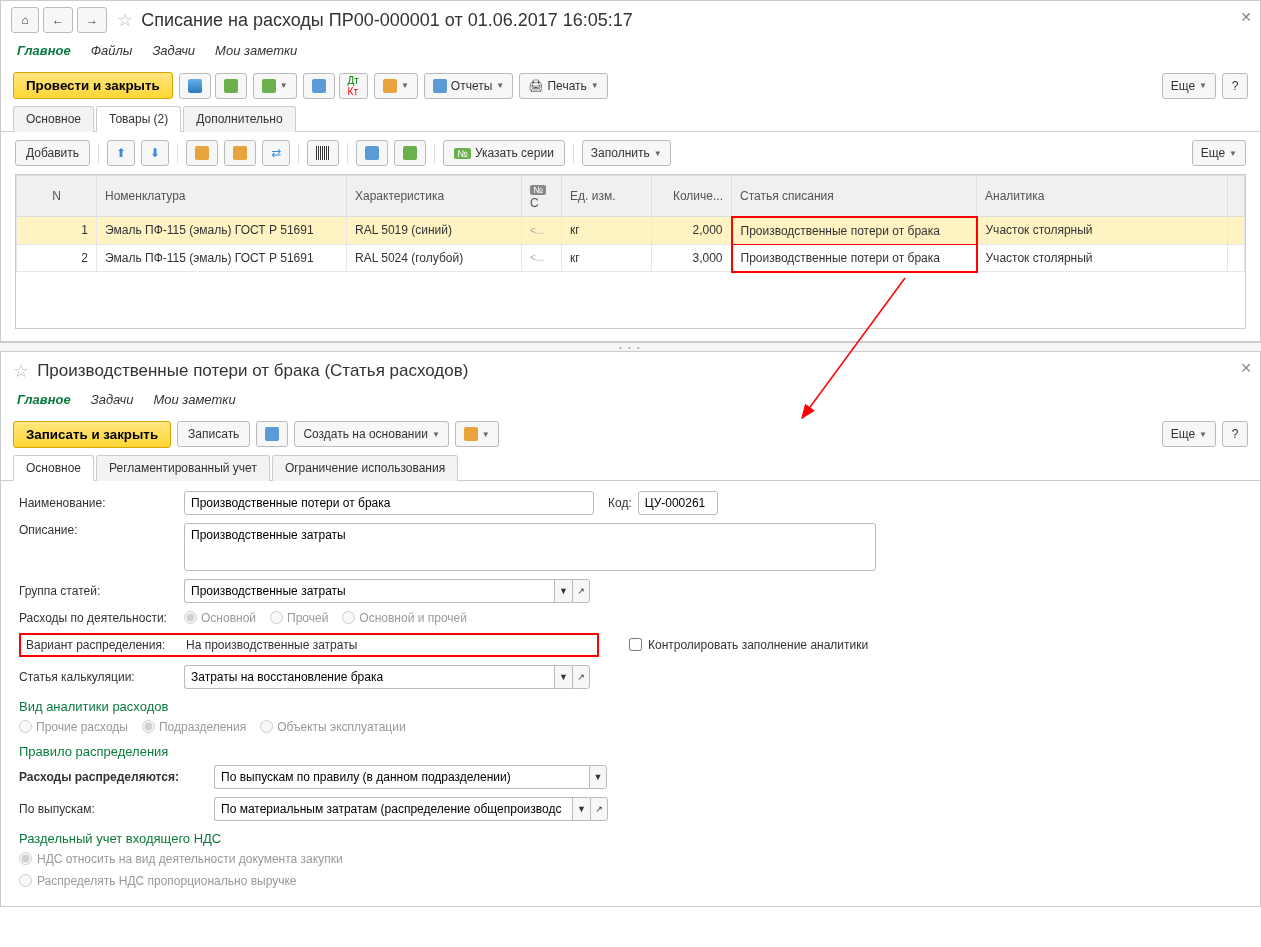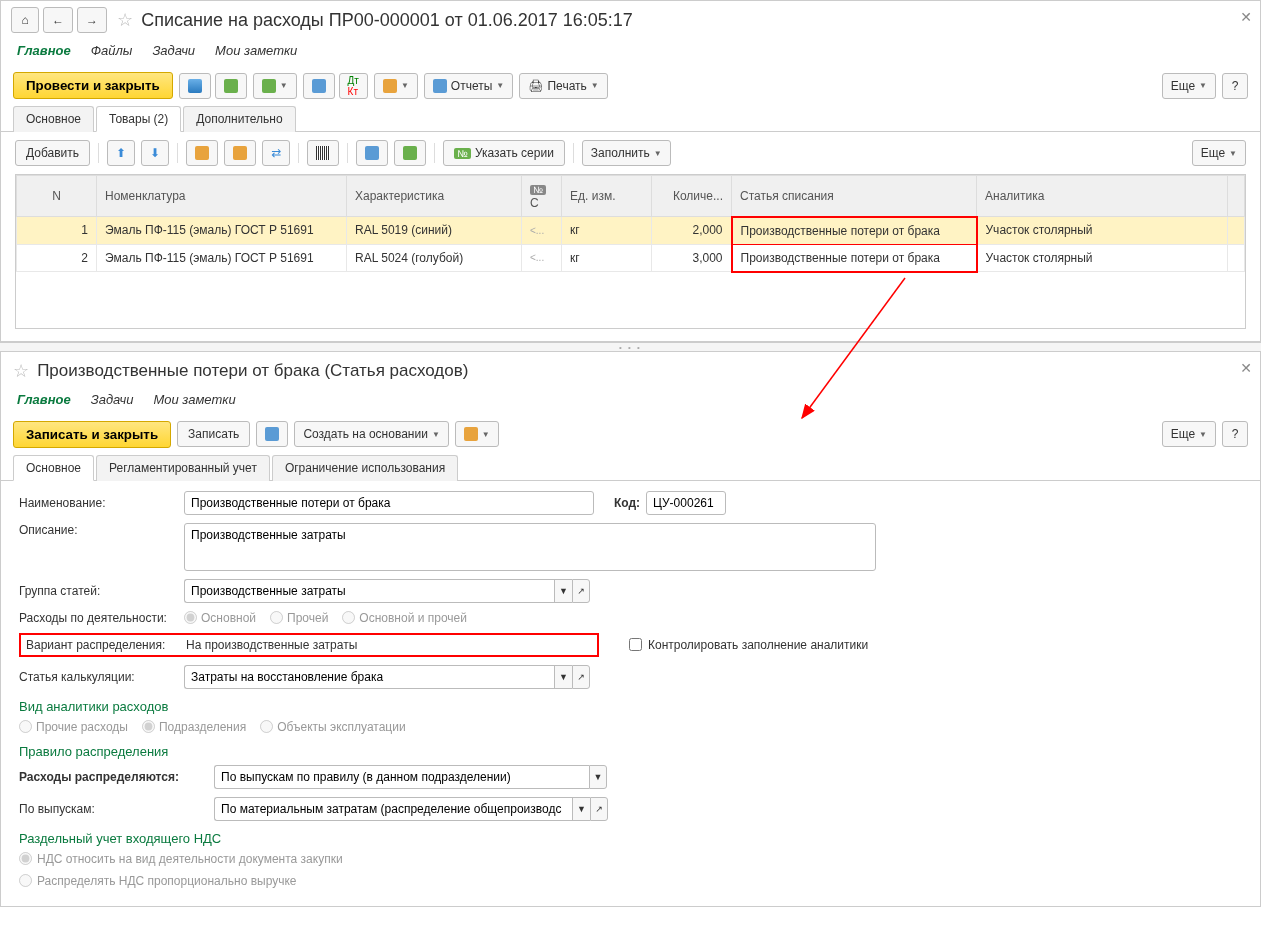--- a/index.html
+++ b/index.html
@@ -311,21 +311,21 @@
     <div class="sub-tab active">Основное</div>
     <div class="sub-tab">Регламентированный учет</div>
     <div class="sub-tab">Ограничение использования</div>
   </div>
 
   <div class="form-area">
 
     <div class="form-row">
       <div class="form-label">Наименование:</div>
       <input class="form-input w1" value="Производственные потери от брака" style="">
-      <div style="margin-left:20px;font-weight:bold;">Код:</div>
+      <div style="margin-left:14px;">Код:</div>
       <input class="form-input wcode" style="margin-left: 6px;" value="ЦУ-000261">
     </div>
 
     <div class="form-row" style="align-items:flex-start;">
       <div class="form-label">Описание:</div>
       <textarea class="form-textarea" style="">Производственные затраты</textarea>
     </div>
 
     <div class="form-row">
       <div class="form-label">Группа статей:</div>

